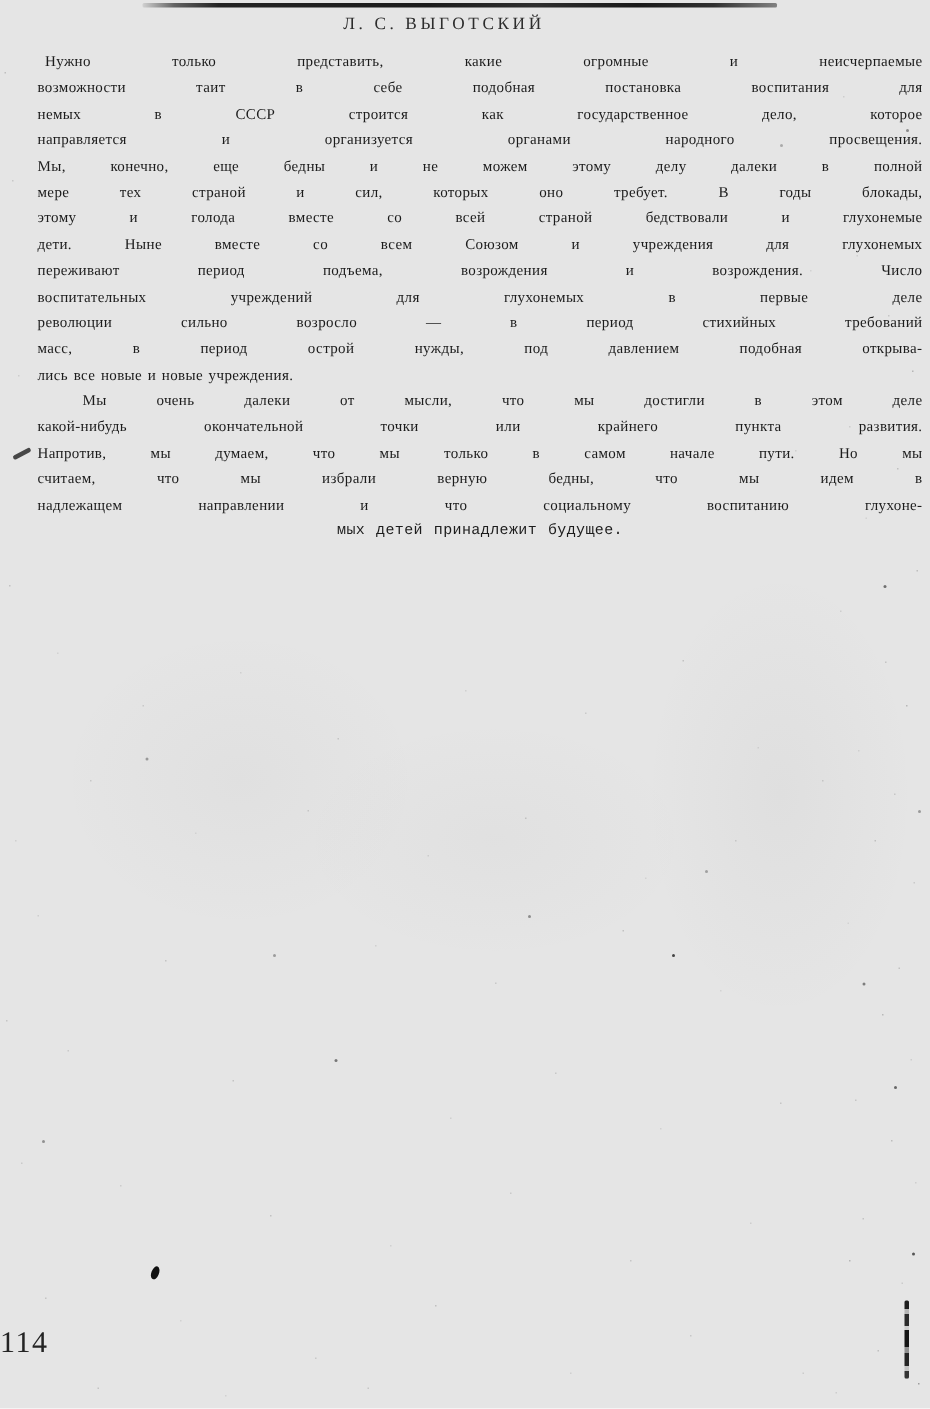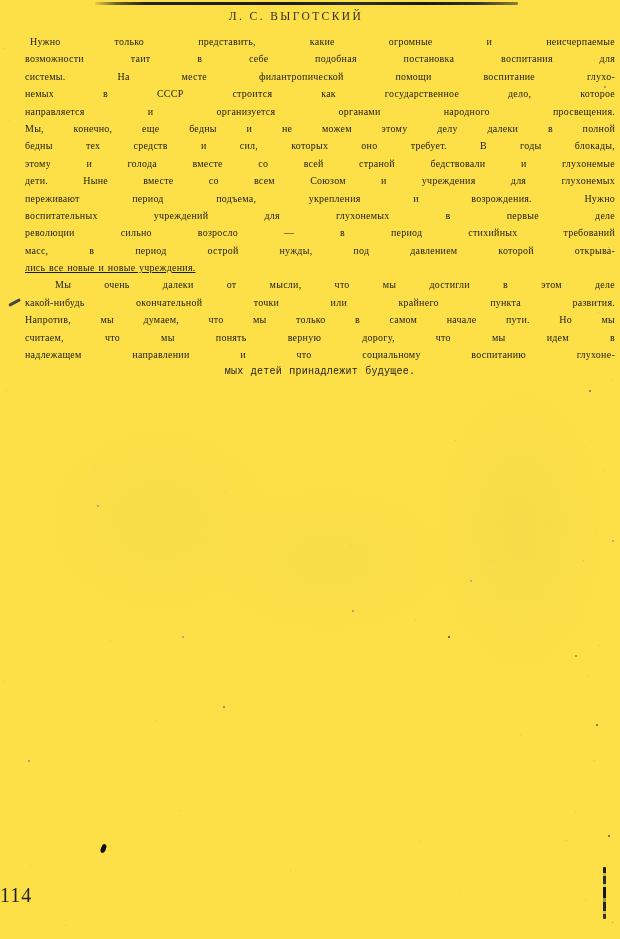--- a/index.html
+++ b/index.html
@@ -1,18 +1,18 @@
 <!DOCTYPE html>
 <html><head>
 <meta charset="utf-8">
 <style>
   html,body{margin:0;padding:0;background:#ffffff;}
   .page{
     position:relative;width:620px;height:939px;overflow:hidden;
-    background:#fde047;
+    background:#e5e5e5;
     font-family:"Liberation Serif","DejaVu Serif",serif;
   }
   
   .head-rule{
     position:absolute;left:95px;top:2px;width:423px;height:3px;
     background:linear-gradient(90deg,
       rgba(30,30,30,.10) 0%, rgba(30,30,30,.65) 5%, #232323 12%,
       #1b1b1b 45%, #2e2e2e 62%, #191919 78%, #303030 90%, rgba(30,30,30,.5) 100%);
     border-radius:1px;
   }
@@ -22,21 +22,21 @@
   }
   
   .textblock{
     position:absolute;left:25px;top:33px;width:590px;
     color:#1c1c1c;font-size:10px;line-height:17.4px;letter-spacing:.25px;
     word-spacing:1px;
   }
   .line{text-align:justify;text-align-last:justify;height:17.4px;white-space:nowrap0;}
   .line.first1{text-indent:5px;}
   .line.first2{text-indent:30px;}
-  .line.parend{text-align-last:left;text-decoration:underline;}
+  .line.parend{text-align-last:left;}
   .line.centered{text-align:center;text-align-last:center;font-family:Liberation Mono, monospace;}
   .page-number{
     position:absolute;left:0;right:0;top:884px;text-align:left;
     font-size:20px;letter-spacing:1px;color:#242424;
   }
   
   .slash-mark{
     position:absolute;left:8px;top:301px;width:13px;height:2.5px;
     background:#474747;border-radius:2px;transform:rotate(-28deg);
   }
@@ -102,38 +102,37 @@
 
 <div class="page">
 
   <div class="head-rule"></div>
   <div class="running-head">Л. С. ВЫГОТСКИЙ</div>
 
   <div class="textblock">
     <div>
       <div class="line first1">Нужно только представить, какие огромные и неисчерпаемые</div>
       <div class="line">возможности таит в себе подобная постановка воспитания для</div>
-      <div class="line">системы. На месте филантропической помощи воспитание глухо-</div>
       <div class="line">немых в СССР строится как государственное дело, которое</div>
       <div class="line">направляется и организуется органами народного просвещения.</div>
       <div class="line">Мы, конечно, еще бедны и не можем этому делу далеки в полной</div>
-      <div class="line">бедны тех средств и сил, которых оно требует. В годы блокады,</div>
+      <div class="line">мере тех страной и сил, которых оно требует. В годы блокады,</div>
       <div class="line">этому и голода вместе со всей страной бедствовали и глухонемые</div>
       <div class="line">дети. Ныне вместе со всем Союзом и учреждения для глухонемых</div>
-      <div class="line">переживают период подъема, укрепления и возрождения. Нужно</div>
+      <div class="line">переживают период подъема, возрождения и возрождения. Число</div>
       <div class="line">воспитательных учреждений для глухонемых в первые деле</div>
       <div class="line">революции сильно возросло — в период стихийных требований</div>
-      <div class="line">масс, в период острой нужды, под давлением которой открыва-</div>
+      <div class="line">масс, в период острой нужды, под давлением подобная открыва-</div>
       <div class="line parend">лись все новые и новые учреждения.</div>
     </div>
     <div>
       <div class="line first2">Мы очень далеки от мысли, что мы достигли в этом деле</div>
       <div class="line">какой-нибудь окончательной точки или крайнего пункта развития.</div>
       <div class="line">Напротив, мы думаем, что мы только в самом начале пути. Но мы</div>
-      <div class="line">считаем, что мы понять верную дорогу, что мы идем в</div>
+      <div class="line">считаем, что мы избрали верную бедны, что мы идем в</div>
       <div class="line">надлежащем направлении и что социальному воспитанию глухоне-</div>
       <div class="line centered">мых детей принадлежит будущее.</div>
     </div>
   </div>
 
   <div class="page-number">114</div>
 
   <div class="slash-mark"></div>
   <div class="ink-blot"></div>
   <div class="edge-streak"></div>

